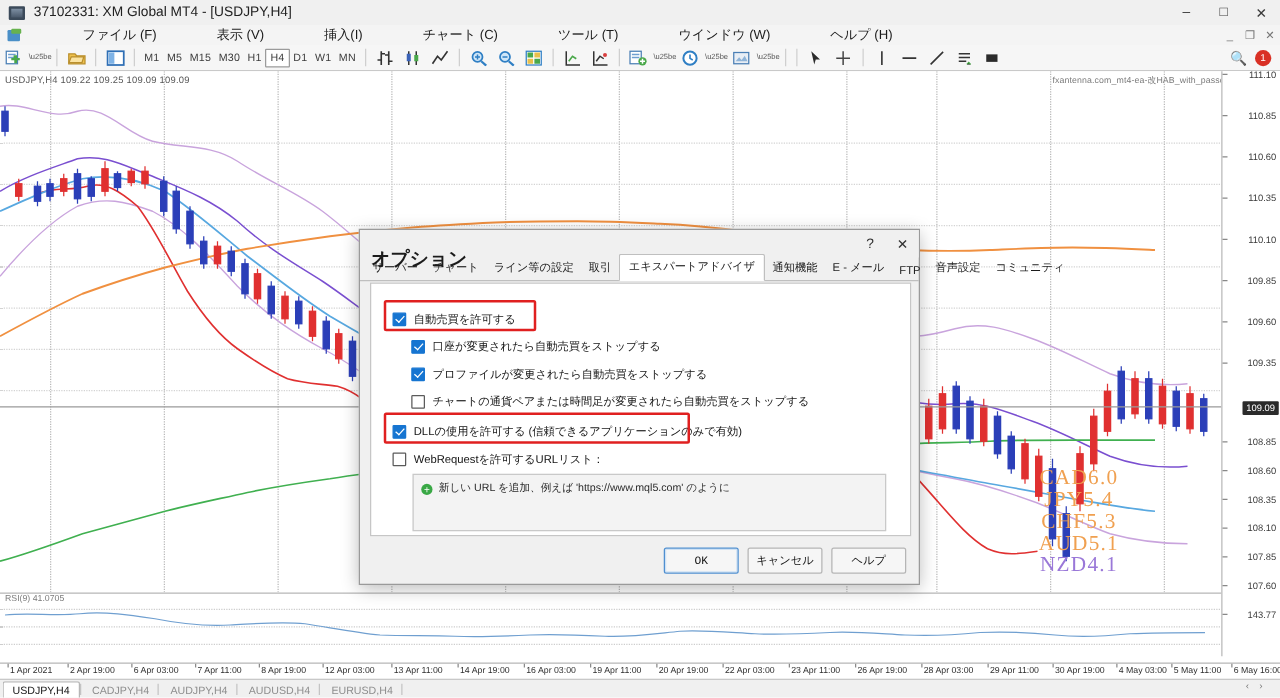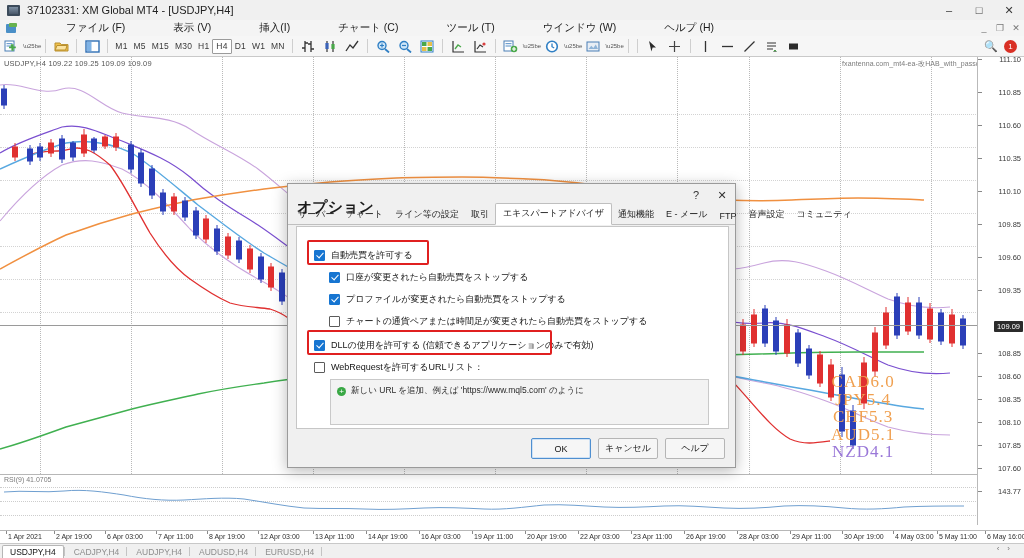--- a/index.html
+++ b/index.html
@@ -117,21 +117,21 @@
   .hl{position:absolute;border:2px solid #e02020;border-radius:2px;pointer-events:none;}
   .urlbox{position:absolute;left:36px;top:114px;width:378px;height:72px;background:#f3f3f3;
           border:1px solid #c9c9c9;}
   .urlhint{display:flex;align-items:center;margin:5px 0 0 6px;}
   .plusico{width:9px;height:9px;border-radius:50%;background:#39a845;color:#fff;font-size:8px;
            line-height:9px;text-align:center;margin-right:5px;flex:none;}
   .urlhint span{font-size:8.5px;color:#2b2b2b;}
   .dlg-btns{position:absolute;right:10px;bottom:8px;display:flex;gap:7px;}
   .dbtn{width:58px;height:19px;border:1px solid #b5b5b5;background:#f6f6f6;border-radius:2px;
         font-size:9px;color:#141414;display:flex;align-items:center;justify-content:center;}
-  .dbtn.def{border:1px solid #4f8fd0;box-shadow:0 0 0 1px #cfe2f5 inset;}
+  .dbtn.def{border:1px solid #4f8fd0;box-shadow:0 0 0 1px #cfe2f5 inset;font-family:Liberation Mono, monospace;}
 
   svg{display:block;}
 </style>
 </head>
 <body>
 
 <div class="app">
 
   <div class="titlebar">
     <div class="tb-icon"></div>

